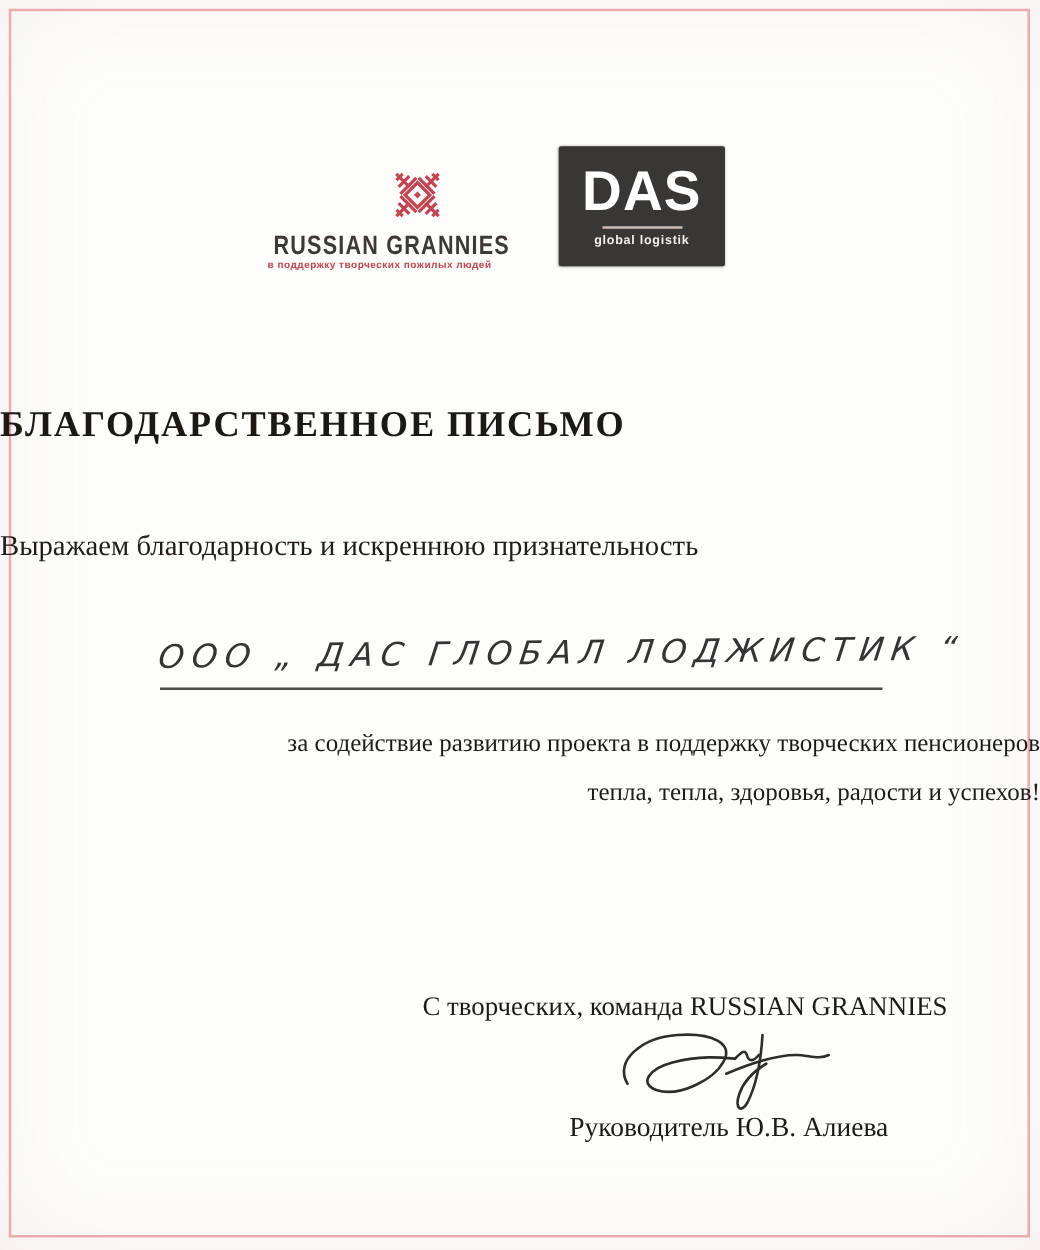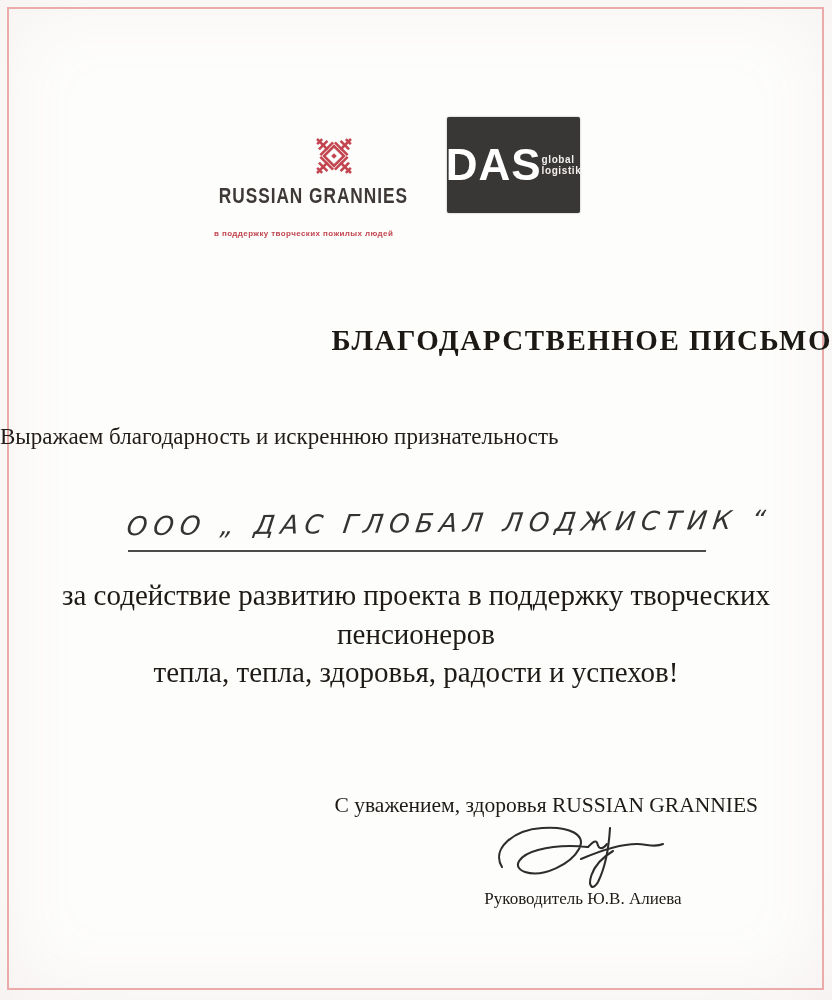--- a/index.html
+++ b/index.html
@@ -36,38 +36,38 @@
     margin-top: -2px;
     font-family: "Liberation Sans", sans-serif;
     font-weight: 700;
     font-size: 18px;
     letter-spacing: 1px;
     color: #3e3836;
     transform: scaleY(1.18) scaleX(0.96);
     white-space: nowrap;
   }
   .rg-tagline {
-    margin-top: 22px;
+    margin-top: 0;
     font-family: "Liberation Sans", sans-serif;
     font-weight: 700;
     font-size: 8px;
     letter-spacing: 0.4px;
     color: #c2454f;
     white-space: nowrap;
   }
 
   
   .das-logo {
     position: absolute;
     left: 447px; top: 117px;
     width: 133px; height: 96px;
     background: #393735;
     border-radius: 2px;
     display: flex;
-    flex-direction: row;
+    flex-direction: column;
     align-items: center;
     justify-content: center;
     box-shadow: 0 0 2px rgba(0,0,0,0.35);
   }
   .das-name {
     font-family: "Liberation Sans", sans-serif;
     font-weight: 700;
     font-size: 44px;
     line-height: 1;
     letter-spacing: 1px;
@@ -85,21 +85,21 @@
     font-size: 10px;
     letter-spacing: 0.6px;
     color: #f3efec;
   }
 
   
   .letter-title {
     position: absolute;
     left: 0; top: 324px;
     width: 100%;
-    text-align: right;
+    text-align: left;
     font-weight: 700;
     font-size: 29px;
     letter-spacing: 1.5px;
     color: #1c1814;
   }
   .intro-line {
     position: absolute;
     left: 0; top: 424px;
     width: 100%;
     font-size: 23px;
@@ -122,42 +122,42 @@
     color: #343434;
     transform: skewX(-8deg) rotate(-0.6deg);
     white-space: nowrap;
     padding-top: 10px;
   }
 
   .body-par {
     position: absolute;
     left: 0; top: 576px;
     width: 100%;
-    text-align: center;
-    font-size: 29px;
+    text-align: right;
+    font-size: 20px;
     line-height: 38.5px;
     color: #1e1a16;
   }
 
   .closing-line {
     position: absolute;
     top: 793px; right: 74px;
     font-size: 21.5px;
     color: #1e1a16;
     white-space: nowrap;
   }
 
   .signature { position: absolute; left: 486px; top: 818px; }
 
   .signer-line {
     position: absolute;
     left: 418px; top: 889px;
     width: 330px;
     text-align: center;
-    font-size: 17px;
+    font-size: 22px;
     color: #1e1a16;
     white-space: nowrap;
   }
 </style>
 </head>
 <body>
 
 <div class="scan-page">
 
   <div class="frame"></div>
@@ -194,21 +194,21 @@
 
   <div class="recipient">
     <span class="handwritten">ООО „ ДАС ГЛОБАЛ ЛОДЖИСТИК “</span>
   </div>
 
   <div class="body-par">
     <div>за содействие развитию проекта в поддержку творческих пенсионеров</div>
     <div>тепла, тепла, здоровья, радости и успехов!</div>
   </div>
 
-  <div class="closing-line">С уважением, здоровья RUSSIAN GRANNIES</div>
+  <div class="closing-line">С творческих, команда RUSSIAN GRANNIES</div>
 
   <svg class="signature" width="190" height="75" viewBox="0 0 190 75" aria-hidden="true">
     <g fill="none" stroke="#2e2d2c" stroke-width="2.1" stroke-linecap="round">
       <path d="M16 49 C5 31 27 12 56 10 C84 8 101 17 93 31 C85 46 57 60 39 54 C25 49 33 37 52 32 C74 26 92 28 102 29"></path>
       <path d="M102 29 C107 24 110 21 111.5 26 C113 32 117 31 121 26"></path>
       <path d="M124 10 C123 27 120 48 112 64 C107 73 101.5 69 105.5 57 C109 47 117 39 127 33"></path>
       <path d="M95 41 C116 32 135 26 151 26 C161 26 169 30 177 26"></path>
     </g>
   </svg>
 

